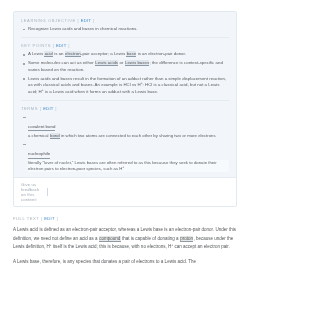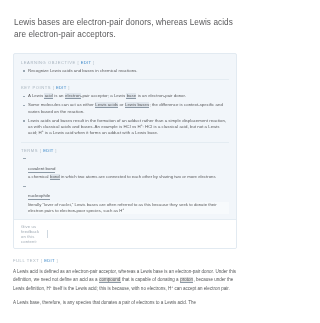--- a/index.html
+++ b/index.html
@@ -188,21 +188,20 @@
     background: #e7e7e7;
     padding: 0 0.4px;
   }
   sup { font-size: 3.2px; vertical-align: super; line-height: 0; }
 </style>
 </head>
 <body>
 
 <div class="page">
 
-  <h1 class="headline">Lewis bases are electron-pair donors, whereas Lewis acids are electron-pair acceptors.</h1>
 
   <div class="summary-panel">
     <div class="panel-body">
 
       <div class="section">
         <div class="section-head">
           <span>LEARNING OBJECTIVE</span>
           <span class="bracket">[</span>
           <a class="edit-link">edit</a>
           <span class="bracket">]</span>

